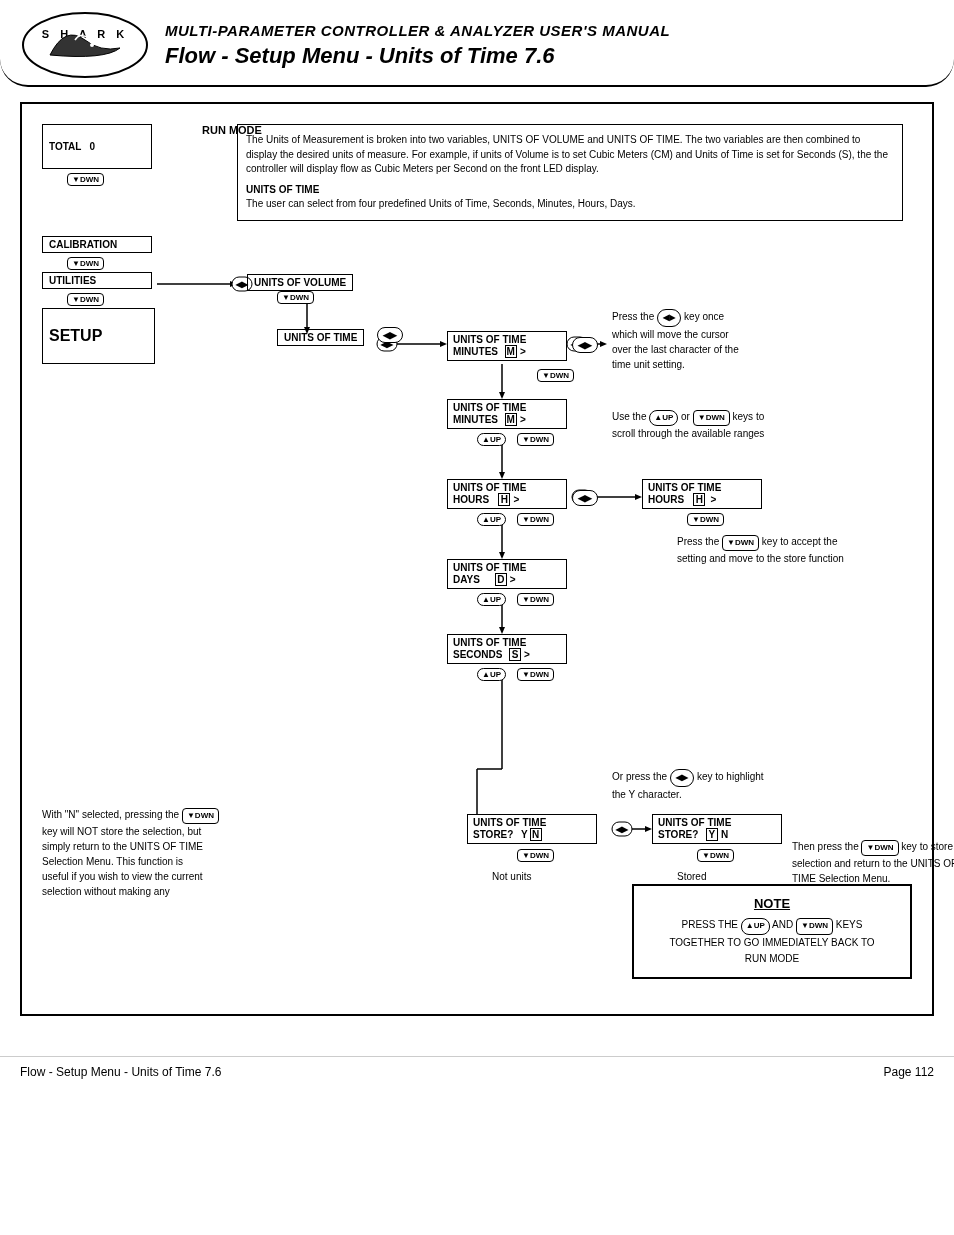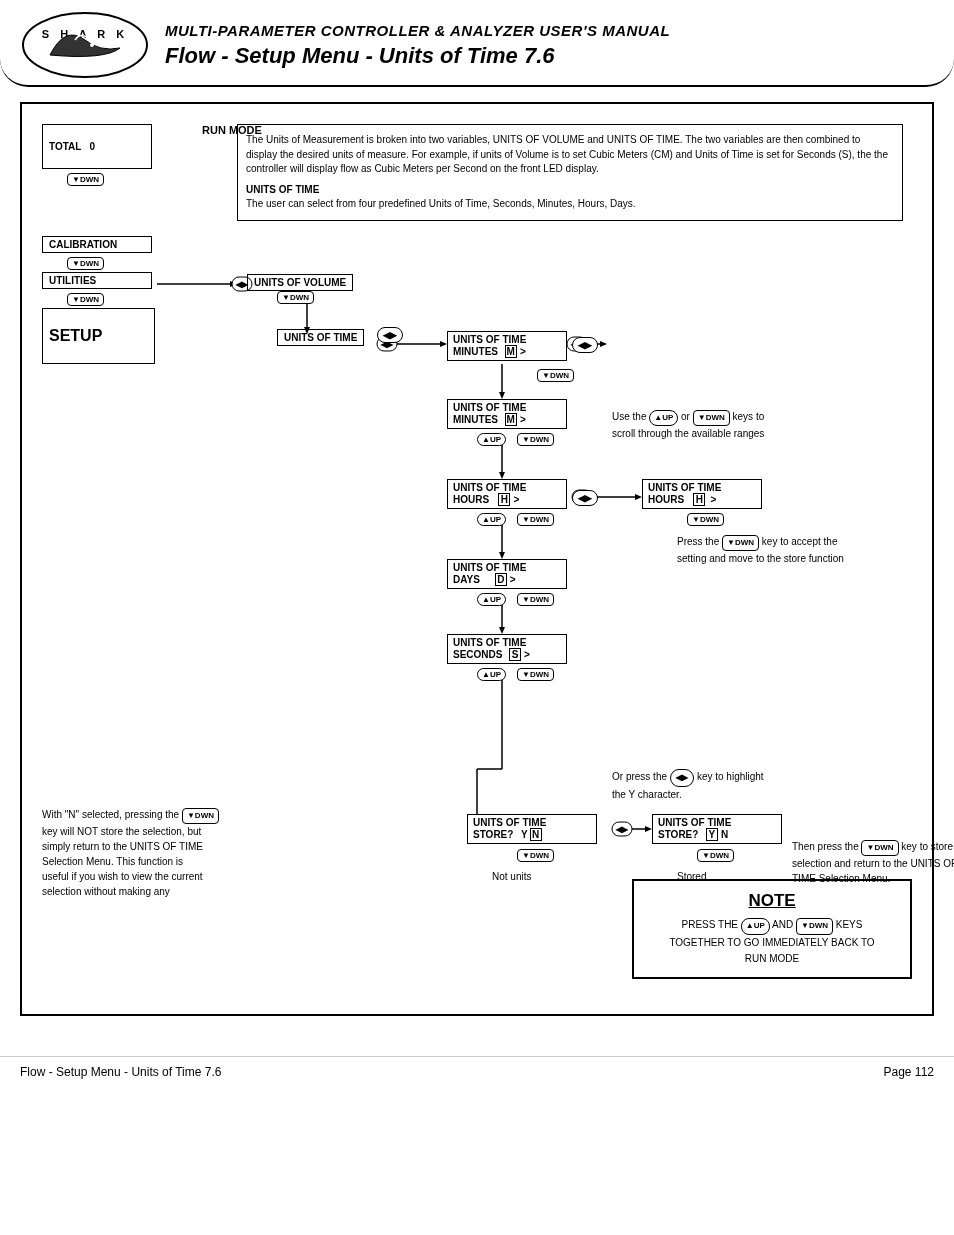--- a/index.html
+++ b/index.html
@@ -261,20 +261,26 @@
           <div style="font-size:10px;font-weight:bold;">UNITS OF TIME</div>
           <div style="display:flex;align-items:center;font-size:10px;font-weight:bold;">
             MINUTES &nbsp;<span class="box-char">M</span><span style="margin-left:2px;">&gt;</span>
           </div>
         </div>
 
         <div style="position:absolute;left:535px;top:218px;">
           <span class="enter-btn">◀▶</span>
         </div>
 
+        <div style="position:absolute;left:575px;top:190px;font-size:10px;line-height:1.5;width:210px;">
+          Press the <span class="enter-btn" style="font-size:8px;">◀▶</span> key once<br>
+          which will move the cursor<br>
+          over the last character of the<br>
+          time unit setting.
+        </div>
 
         <div style="position:absolute;left:500px;top:248px;">
           <span class="down-btn">▼DWN</span>
         </div>
 
         <div class="lcd2" style="left:410px;top:280px;width:120px;">
           <div style="font-size:10px;font-weight:bold;">UNITS OF TIME</div>
           <div style="display:flex;align-items:center;font-size:10px;font-weight:bold;">
             MINUTES &nbsp;<span class="box-char">M</span><span style="margin-left:2px;">&gt;</span>
           </div>
@@ -389,21 +395,21 @@
 
         <div style="position:absolute;left:640px;top:752px;font-size:10px;">Stored</div>
 
         <div style="position:absolute;left:755px;top:720px;font-size:10px;line-height:1.5;width:200px;">
           Then press the <span class="down-btn" style="font-size:8px;">▼DWN</span> key to store the<br>
           selection and return to the UNITS OF<br>
           TIME Selection Menu.
         </div>
 
         <div style="position:absolute;bottom:20px;right:5px;width:280px;border:2px solid #000;padding:10px;text-align:center;">
-          <div style="font-weight:bold;font-size:17px;text-decoration:underline;">NOTE</div>
+          <div style="font-weight:bold;font-size:13px;text-decoration:underline;">NOTE</div>
           <div style="font-size:10px;margin-top:6px;line-height:1.6;">
             PRESS THE <span class="up-btn" style="font-size:8px;">▲UP</span> AND <span class="down-btn" style="font-size:8px;">▼DWN</span> KEYS<br>
             TOGETHER TO GO IMMEDIATELY BACK TO<br>
             RUN MODE
           </div>
         </div>
 
       </div>
     </div>
   </div>

